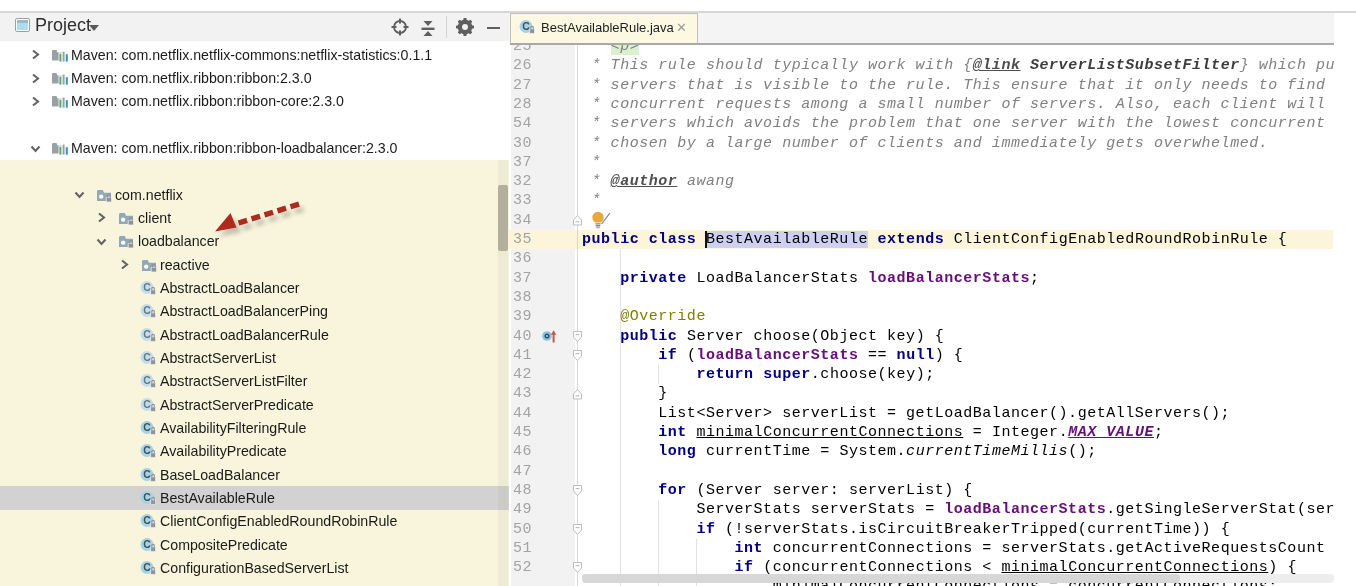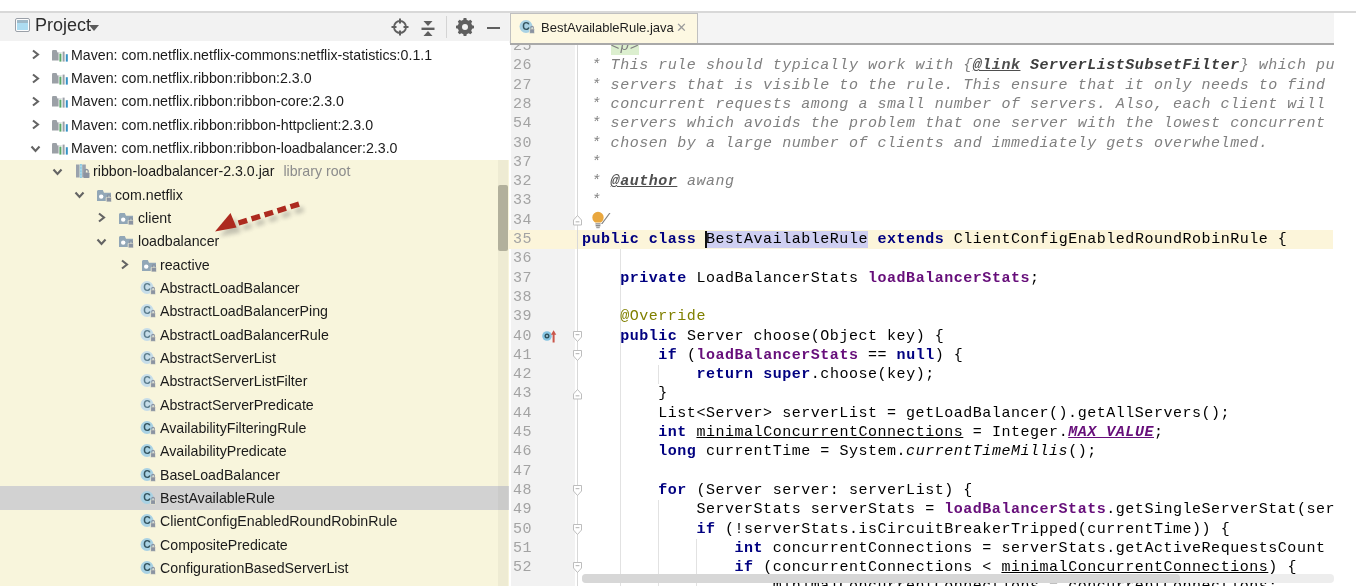--- a/index.html
+++ b/index.html
@@ -122,65 +122,34 @@
           <path d="M1 3.5 L1 12.5 L12 12.5 L12 4.5 L6.5 4.5 L5.5 2 L1.5 2 Z" fill="#9ba0a6"></path>
           <rect x="7.6" y="4.6" width="3.4" height="9" fill="#fff"></rect>
           <rect x="10.8" y="2.6" width="3.4" height="11" fill="#fff"></rect>
           <rect x="14" y="5.2" width="3.2" height="8.4" fill="#fff"></rect>
           <rect x="8.4" y="5.6" width="2" height="8" fill="#59a869"></rect>
           <rect x="11.6" y="3.6" width="2" height="10" fill="#9aa0a8"></rect>
           <rect x="14.8" y="6.2" width="2" height="7.4" fill="#3592c4"></rect>
         </svg>
         <div class="tlab" style="left:71px">Maven: com.netflix.ribbon:ribbon-core:2.3.0</div>
       </div>
-      <div class="trow" style="top:71.99px">
-        <svg class="abs" style="left:30.5px;top:6.2px" width="9" height="11" viewBox="0 0 9 11">
-          <polyline points="2,1.5 7,5.5 2,9.5" fill="none" stroke="#646464" stroke-width="2.1"></polyline>
+      <div class="trow" style="top:95.32px">
+        <svg class="abs" style="left:29.5px;top:7.2px" width="11" height="9" viewBox="0 0 11 9">
+          <polyline points="1.5,2.5 5.5,7 9.5,2.5" fill="none" stroke="#646464" stroke-width="2.1"></polyline>
         </svg>
         <svg class="abs" style="left:51px;top:50%;transform:translateY(-50%)" width="18" height="14" viewBox="0 0 18 14">
           <path d="M1 3.5 L1 12.5 L12 12.5 L12 4.5 L6.5 4.5 L5.5 2 L1.5 2 Z" fill="#9ba0a6"></path>
           <rect x="7.6" y="4.6" width="3.4" height="9" fill="#fff"></rect>
           <rect x="10.8" y="2.6" width="3.4" height="11" fill="#fff"></rect>
           <rect x="14" y="5.2" width="3.2" height="8.4" fill="#fff"></rect>
           <rect x="8.4" y="5.6" width="2" height="8" fill="#59a869"></rect>
           <rect x="11.6" y="3.6" width="2" height="10" fill="#9aa0a8"></rect>
           <rect x="14.8" y="6.2" width="2" height="7.4" fill="#3592c4"></rect>
         </svg>
-        <div class="tlab" style="left:71px">Maven: com.netflix.ribbon:ribbon-httpclient:2.3.0</div>
-      </div>
-      <div class="trow" style="top:95.32px">
-        <svg class="abs" style="left:29.5px;top:7.2px" width="11" height="9" viewBox="0 0 11 9">
-          <polyline points="1.5,2.5 5.5,7 9.5,2.5" fill="none" stroke="#646464" stroke-width="2.1"></polyline>
-        </svg>
-        <svg class="abs" style="left:51px;top:50%;transform:translateY(-50%)" width="18" height="14" viewBox="0 0 18 14">
-          <path d="M1 3.5 L1 12.5 L12 12.5 L12 4.5 L6.5 4.5 L5.5 2 L1.5 2 Z" fill="#9ba0a6"></path>
-          <rect x="7.6" y="4.6" width="3.4" height="9" fill="#fff"></rect>
-          <rect x="10.8" y="2.6" width="3.4" height="11" fill="#fff"></rect>
-          <rect x="14" y="5.2" width="3.2" height="8.4" fill="#fff"></rect>
-          <rect x="8.4" y="5.6" width="2" height="8" fill="#59a869"></rect>
-          <rect x="11.6" y="3.6" width="2" height="10" fill="#9aa0a8"></rect>
-          <rect x="14.8" y="6.2" width="2" height="7.4" fill="#3592c4"></rect>
-        </svg>
         <div class="tlab" style="left:71px">Maven: com.netflix.ribbon:ribbon-loadbalancer:2.3.0</div>
-      </div>
-      <div class="trow" style="top:118.65px">
-        <svg class="abs" style="left:51.8px;top:7.2px" width="11" height="9" viewBox="0 0 11 9">
-          <polyline points="1.5,2.5 5.5,7 9.5,2.5" fill="none" stroke="#646464" stroke-width="2.1"></polyline>
-        </svg>
-        <svg class="abs" style="left:74px;top:50%;transform:translateY(-50%)" width="16" height="16" viewBox="0 0 16 16">
-          <rect x="2" y="1.5" width="3.6" height="13" fill="#9aa2ad"></rect>
-          <rect x="8.2" y="1.5" width="3.6" height="13" fill="#9aa2ad"></rect>
-          <rect x="5.8" y="1" width="2.2" height="14" fill="#a8d8ea"></rect>
-          <path d="M6.9 1 v14" stroke="#7fc3dd" stroke-width="1" stroke-dasharray="1.6 1.6"></path>
-          <g>
-            <rect x="9.5" y="9.5" width="6" height="5.5" rx="0.8" fill="#8b93a1"></rect>
-            <path d="M10.8 9.5 v-1.3 a1.7 1.7 0 0 1 3.4 0 v1.3" fill="none" stroke="#8b93a1" stroke-width="1.3"></path>
-          </g>
-        </svg>
-        <div class="tlab" style="left:93px">ribbon-loadbalancer-2.3.0.jar<span class="lib">library root</span></div>
       </div>
       <div class="trow" style="top:141.98px">
         <svg class="abs" style="left:74.1px;top:7.2px" width="11" height="9" viewBox="0 0 11 9">
           <polyline points="1.5,2.5 5.5,7 9.5,2.5" fill="none" stroke="#646464" stroke-width="2.1"></polyline>
         </svg>
         <svg class="abs" style="left:96px;top:50%;transform:translateY(-50%)" width="17" height="14" viewBox="0 0 17 14">
           <path d="M1 3.2 L1 13 L15 13 L15 4.8 L8 4.8 L6.8 2 L1.8 2 Z" fill="#92a7b7"></path>
           <circle cx="5.2" cy="8.6" r="2.2" fill="#fff"></circle>
           <g>
             <rect x="10.2" y="9.2" width="5.4" height="4.8" rx="0.7" fill="#8b93a1" stroke="#f8f5dc" stroke-width="0.8"></rect>

